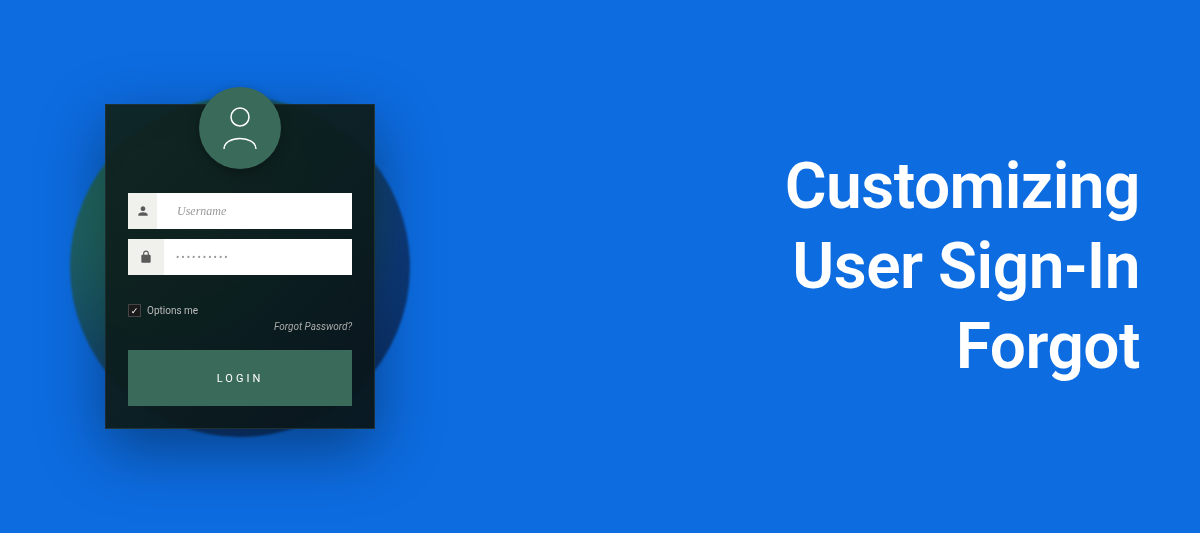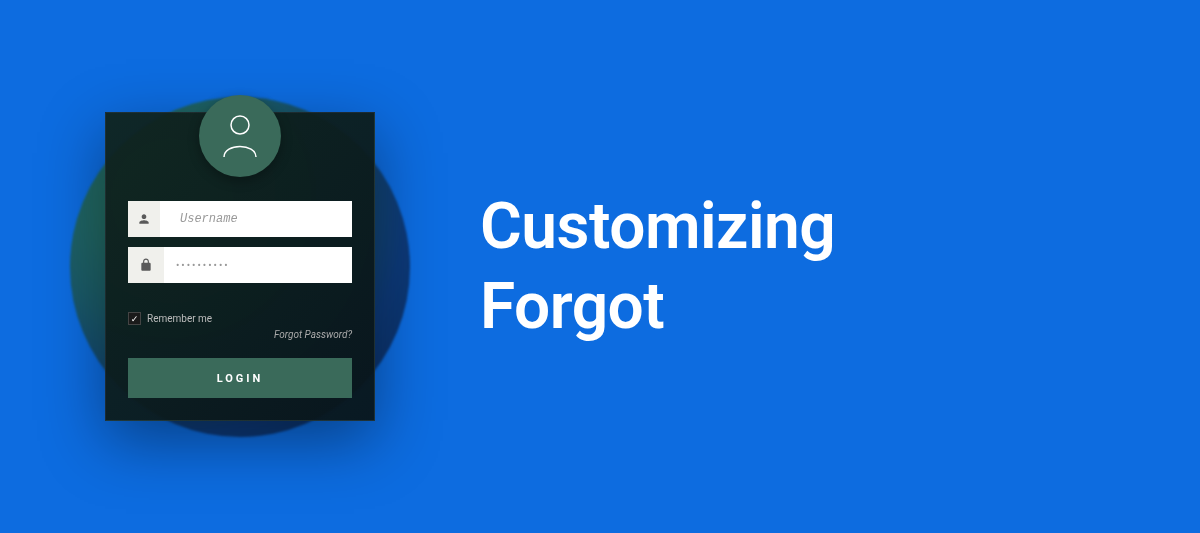--- a/index.html
+++ b/index.html
@@ -77,21 +77,21 @@
       fill: #5a5a5a;
     }
     .input-field {
       flex: 1;
       border: none;
       background: #fff;
       padding: 0 20px;
       font-size: 12px;
       color: #333;
       outline: none;
-      font-family: Liberation Mono, monospace;
+      font-family: Liberation Serif, serif;
     }
     .input-field::placeholder {
       color: #999;
       font-style: italic;
     }
     .password-dots {
       flex: 1;
       background: #fff;
       padding: 0 12px;
       display: flex;
@@ -127,37 +127,37 @@
     }
     .forgot {
       color: #aaa;
       font-style: italic;
       text-decoration: none;
       cursor: pointer;
       margin-top: 32px;
     }
     .login-btn {
       width: 100%;
-      height: 40px;
+      height: 56px;
       background: #3a6a5a;
       border: none;
       color: #fff;
       font-size: 11px;
       letter-spacing: 3px;
-      font-weight: 700;
+      font-weight: 400;
       cursor: pointer;
       font-family: inherit;
     }
     .heading {
       flex: 1;
       color: #fff;
       font-size: 64px;
       font-weight: 600;
       line-height: 1.25;
-      text-align: left;
+      text-align: right;
       padding-right: 60px;
       letter-spacing: -0.5px;
     }
   </style>
 </head>
 <body>
 
 <div class="left-area">
   <div class="circle-bg"></div>
   <div class="login-card">
@@ -182,25 +182,26 @@
         <svg viewBox="0 0 24 24">
           <path d="M18 8h-1V6c0-2.8-2.2-5-5-5S7 3.2 7 6v2H6c-1.1 0-2 .9-2 2v10c0 1.1.9 2 2 2h12c1.1 0 2-.9 2-2V10c0-1.1-.9-2-2-2zM9 6c0-1.7 1.3-3 3-3s3 1.3 3 3v2H9V6z"></path>
         </svg>
       </div>
       <div class="password-dots">••••••••••</div>
     </div>
 
     <div class="form-row">
       <label class="remember">
         <span class="checkbox">✓</span>
-        <span>Remember me</span>
+        <span>Options me</span>
       </label>
       <a class="forgot">Forgot Password?</a>
     </div>
 
     <button class="login-btn">LOGIN</button>
   </div>
 </div>
 
 <div class="heading">
   <div>Customizing</div>
+  <div>User Sign-In</div>
   <div>Forgot</div>
 </div>
 
 </body></html>

